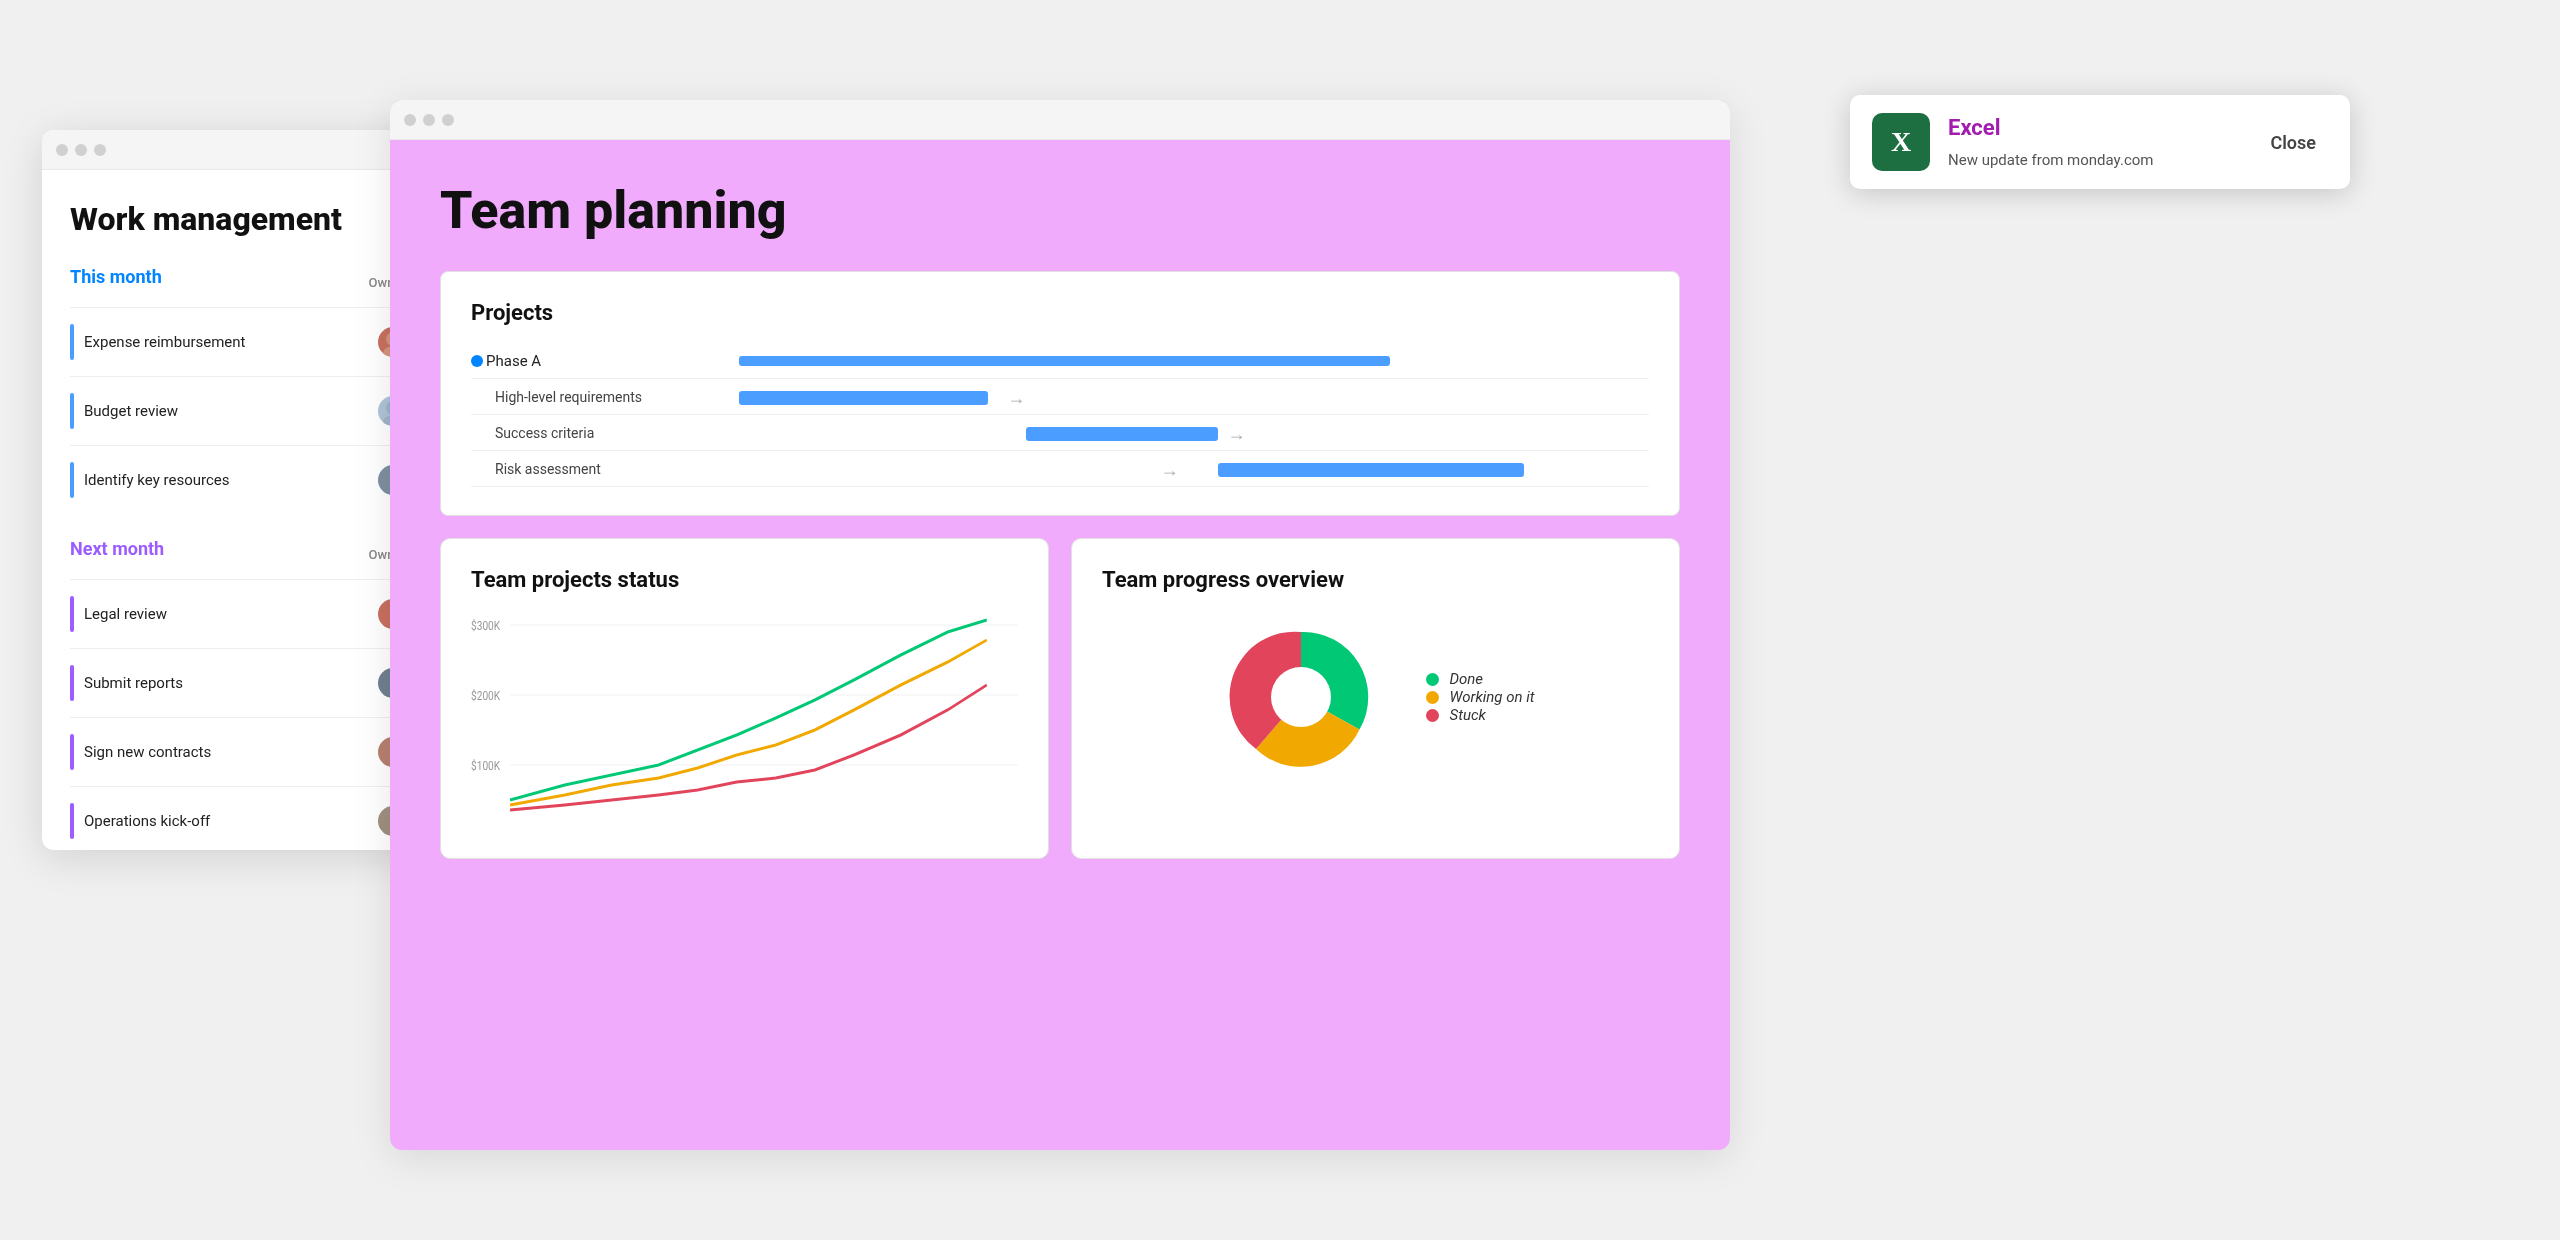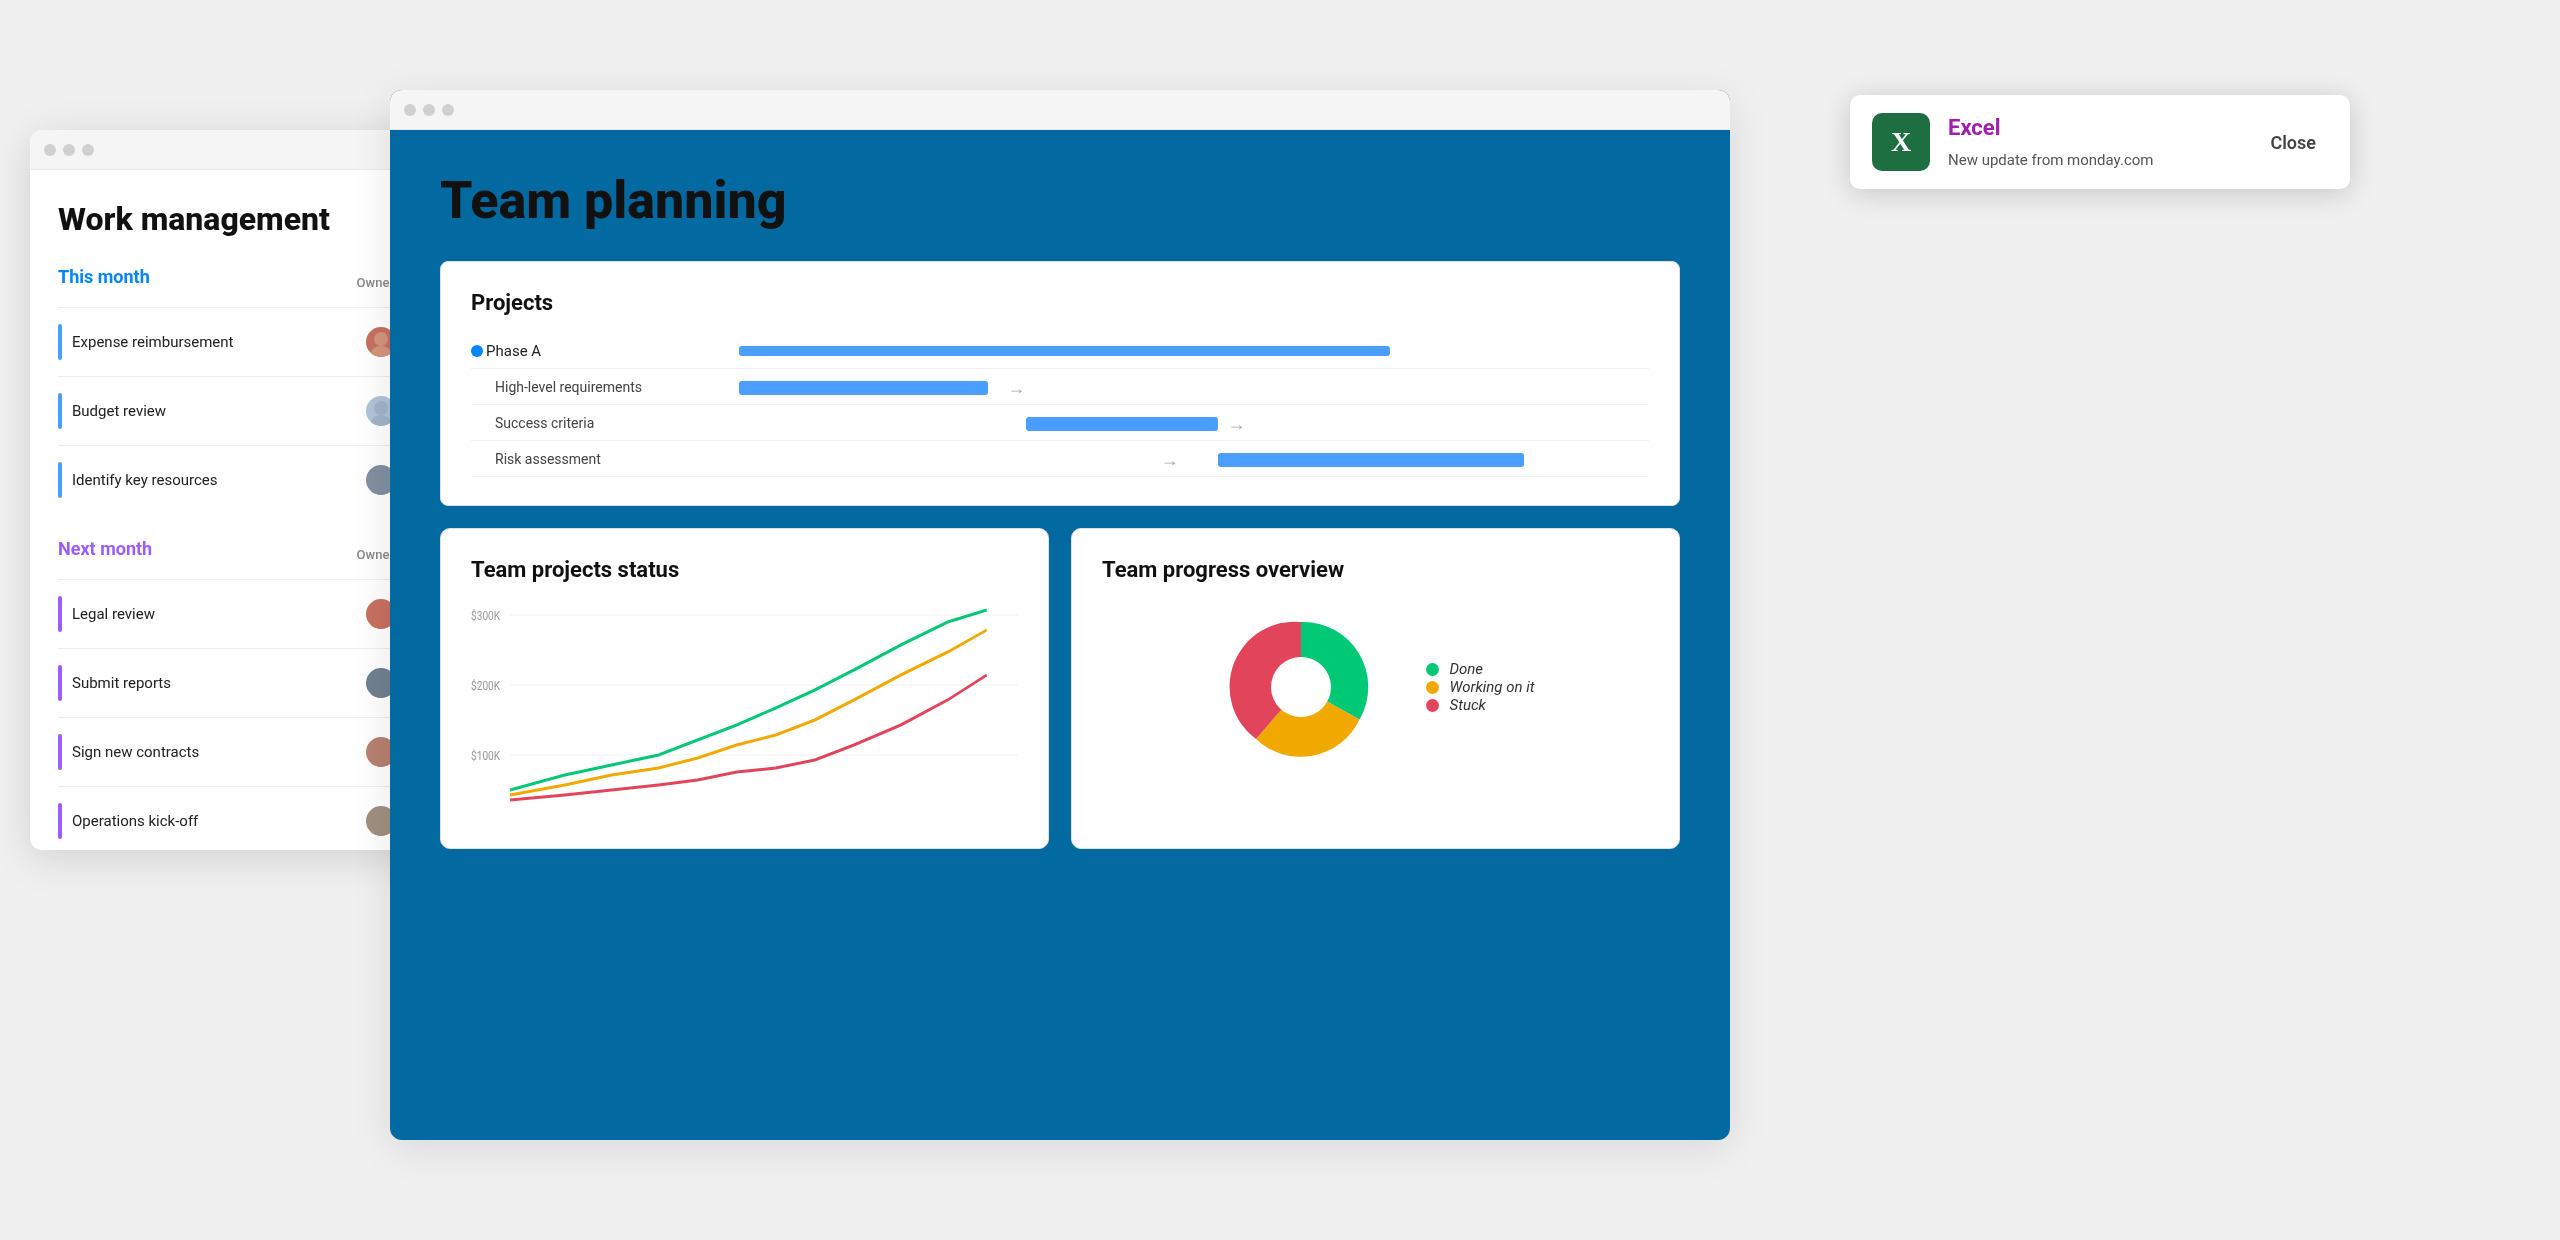--- a/index.html
+++ b/index.html
@@ -8,21 +8,21 @@
       font-family: -apple-system, BlinkMacSystemFont, 'Segoe UI', Roboto, sans-serif;
       width: 2560px;
       height: 1240px;
       overflow: hidden;
       position: relative;
     }
 
     
     .window-work {
       position: absolute;
-      left: 30px;
+      left: 42px;
       top: 130px;
       width: 420px;
       height: 720px;
       background: #fff;
       border-radius: 12px;
       box-shadow: 0 8px 40px rgba(0,0,0,0.13);
       overflow: hidden;
     }
     .window-titlebar {
       height: 40px;
@@ -105,24 +105,24 @@
       width: 18px;
       height: 34px;
       border-radius: 3px;
       flex-shrink: 0;
     }
 
     
     .window-team {
       position: absolute;
       left: 390px;
-      top: 90px;
+      top: 100px;
       width: 1340px;
       height: 1050px;
-      background: #0369a1;
+      background: #f0abfc;
       border-radius: 12px;
       box-shadow: 0 8px 40px rgba(0,0,0,0.10);
       overflow: hidden;
     }
     .team-window-content {
       padding: 40px 50px 30px 50px;
     }
     .team-title {
       font-size: 52px;
       font-weight: 800;

